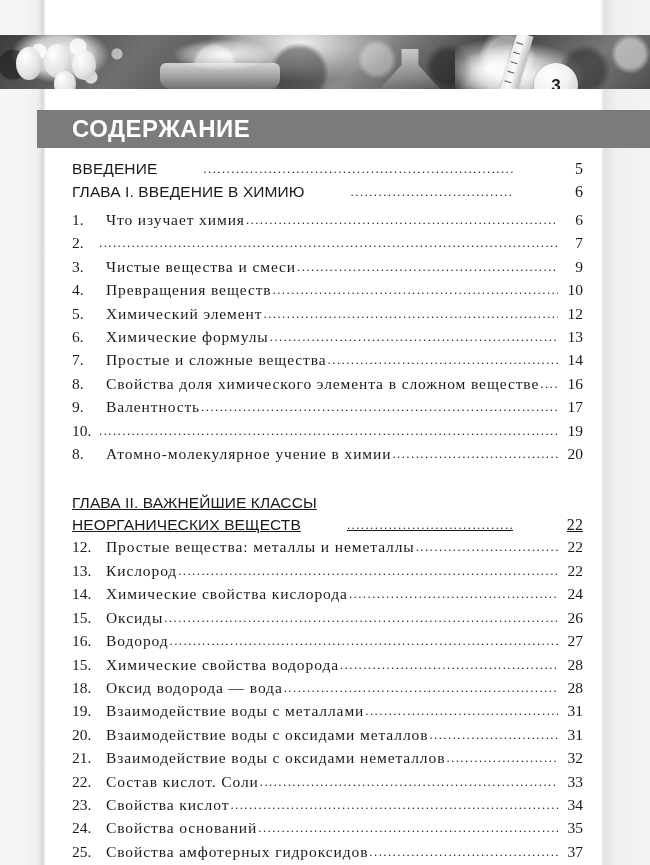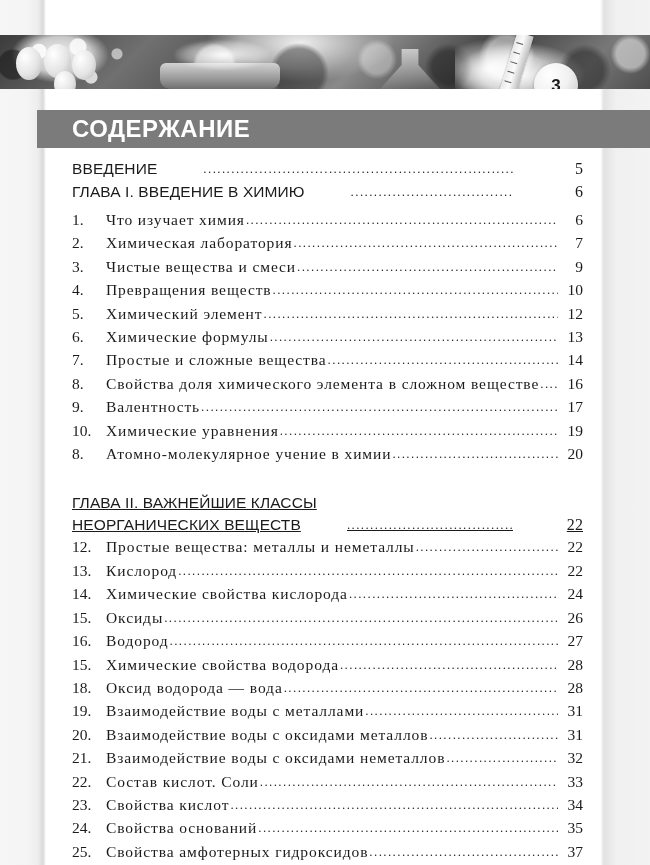--- a/index.html
+++ b/index.html
@@ -308,21 +308,20 @@
       </div>
       <div class="gap-small"></div>
       <div class="row entry">
         <span class="num-col">1.</span>
         <span class="label">Что изучает химия</span>
         <span class="leader">........................................................................................................................</span>
         <span class="page">6</span>
       </div>
       <div class="row entry">
         <span class="num-col">2.</span>
-        <span class="label">Химическая лаборатория</span>
         <span class="leader">........................................................................................................................</span>
         <span class="page">7</span>
       </div>
       <div class="row entry">
         <span class="num-col">3.</span>
         <span class="label">Чистые вещества и смеси</span>
         <span class="leader">........................................................................................................................</span>
         <span class="page">9</span>
       </div>
       <div class="row entry">
@@ -356,21 +355,20 @@
         <span class="page">16</span>
       </div>
       <div class="row entry">
         <span class="num-col">9.</span>
         <span class="label">Валентность</span>
         <span class="leader">........................................................................................................................</span>
         <span class="page">17</span>
       </div>
       <div class="row entry">
         <span class="num-col">10.</span>
-        <span class="label">Химические уравнения</span>
         <span class="leader">........................................................................................................................</span>
         <span class="page">19</span>
       </div>
       <div class="row entry">
         <span class="num-col">8.</span>
         <span class="label">Атомно-молекулярное учение в химии</span>
         <span class="leader">........................................................................................................................</span>
         <span class="page">20</span>
       </div>
     </div>

